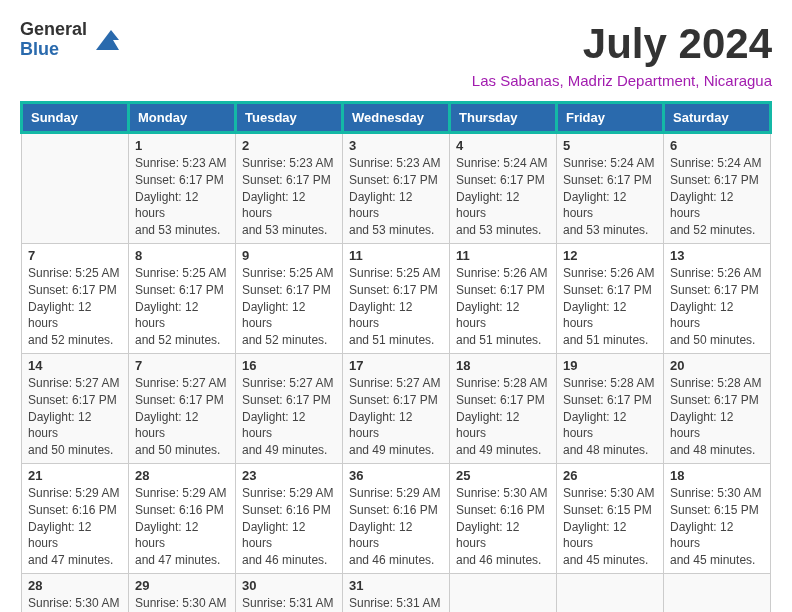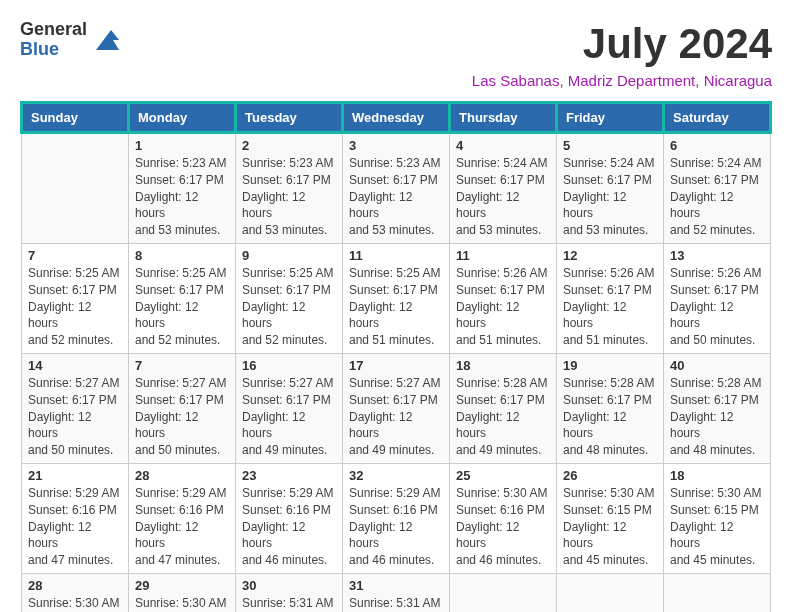--- a/index.html
+++ b/index.html
@@ -254,21 +254,21 @@
 and 49 minutes.</div>
         </td>
         <td>
           <span class="day-num">19</span>
           <div class="day-info" style="white-space: pre-line;">Sunrise: 5:28 AM
 Sunset: 6:17 PM
 Daylight: 12 hours
 and 48 minutes.</div>
         </td>
         <td>
-          <span class="day-num">40</span>
+          <span class="day-num">20</span>
           <div class="day-info" style="white-space: pre-line;">Sunrise: 5:28 AM
 Sunset: 6:17 PM
 Daylight: 12 hours
 and 48 minutes.</div>
         </td>
       </tr>
       <tr>
         <td>
           <span class="day-num">21</span>
           <div class="day-info" style="white-space: pre-line;">Sunrise: 5:29 AM
@@ -284,21 +284,21 @@
 and 47 minutes.</div>
         </td>
         <td>
           <span class="day-num">23</span>
           <div class="day-info" style="white-space: pre-line;">Sunrise: 5:29 AM
 Sunset: 6:16 PM
 Daylight: 12 hours
 and 46 minutes.</div>
         </td>
         <td>
-          <span class="day-num">32</span>
+          <span class="day-num">36</span>
           <div class="day-info" style="white-space: pre-line;">Sunrise: 5:29 AM
 Sunset: 6:16 PM
 Daylight: 12 hours
 and 46 minutes.</div>
         </td>
         <td>
           <span class="day-num">25</span>
           <div class="day-info" style="white-space: pre-line;">Sunrise: 5:30 AM
 Sunset: 6:16 PM
 Daylight: 12 hours

